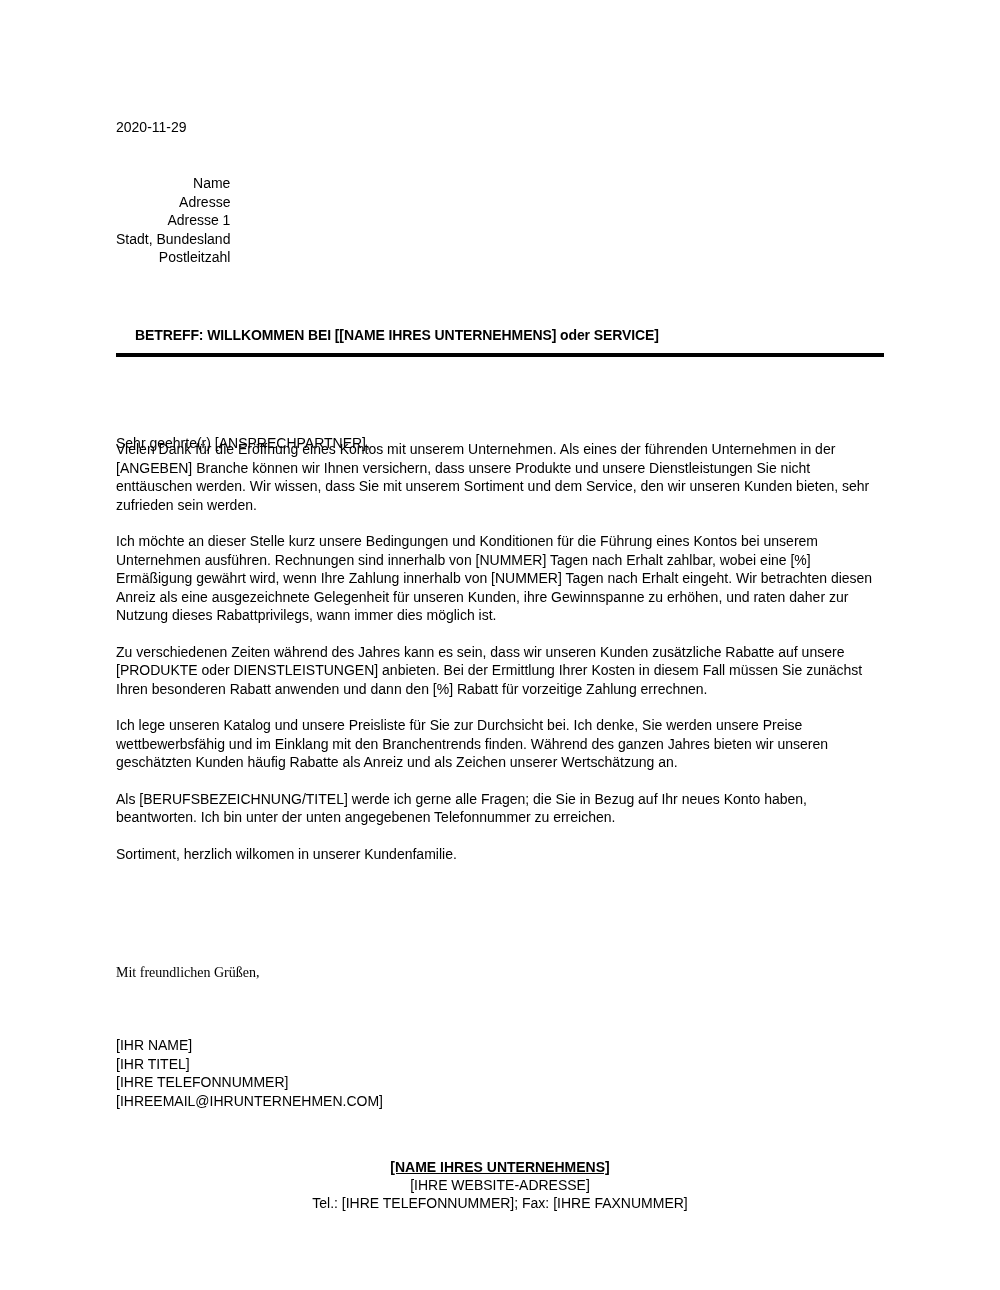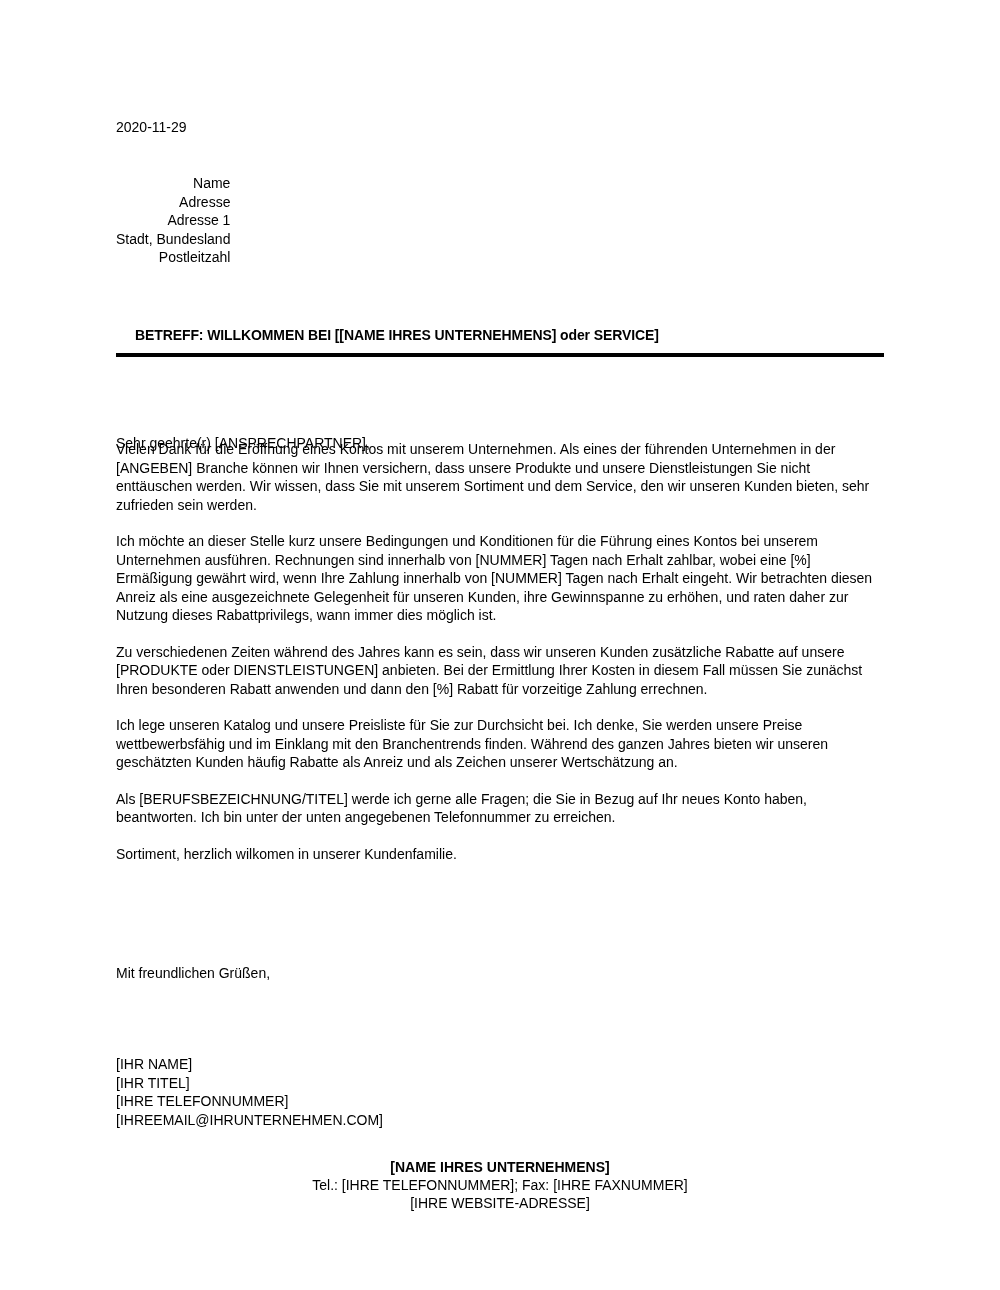--- a/index.html
+++ b/index.html
@@ -82,47 +82,48 @@
   .body-block p {
     margin: 4px 0 18px 0;
     text-align: left;
   }
 
   
   .closing {
     position: absolute;
     top: 964px;
     left: 0;
+    font-family: Liberation Serif, serif;
   }
 
   
   .signature-block {
     position: absolute;
     top: 1036px;
     left: 0;
-    margin-top: 19px;
   }
   .signature-block .sig-line {
     white-space: nowrap;
   }
 
   
   .footer-block {
     position: absolute;
     top: 1158px;
     left: 0;
     width: 1000px;
     text-align: center;
     line-height: 18px;
   }
   .footer-block .foot-line {
     white-space: nowrap;
   }
   .footer-block .foot-line.bold {
     font-weight: bold;
+    text-decoration: underline;
   }
 </style>
 </head>
 <body>
 
 <div class="page">
 
   <div class="date-line">2020-11-29</div>
 
   <div class="address-block">
@@ -154,15 +155,15 @@
   <div class="signature-block">
     <div class="sig-line">[IHR NAME]</div>
     <div class="sig-line">[IHR TITEL]</div>
     <div class="sig-line">[IHRE TELEFONNUMMER]</div>
     <div class="sig-line">[IHREEMAIL@IHRUNTERNEHMEN.COM]</div>
   </div>
 </div>
 
 <div class="footer-block">
   <div class="foot-line bold">[NAME IHRES UNTERNEHMENS]</div>
+  <div class="foot-line">[IHRE WEBSITE-ADRESSE]</div>
   <div class="foot-line">Tel.: [IHRE TELEFONNUMMER]; Fax: [IHRE FAXNUMMER]</div>
-  <div class="foot-line">[IHRE WEBSITE-ADRESSE]</div>
 </div>
 
 </body></html>

